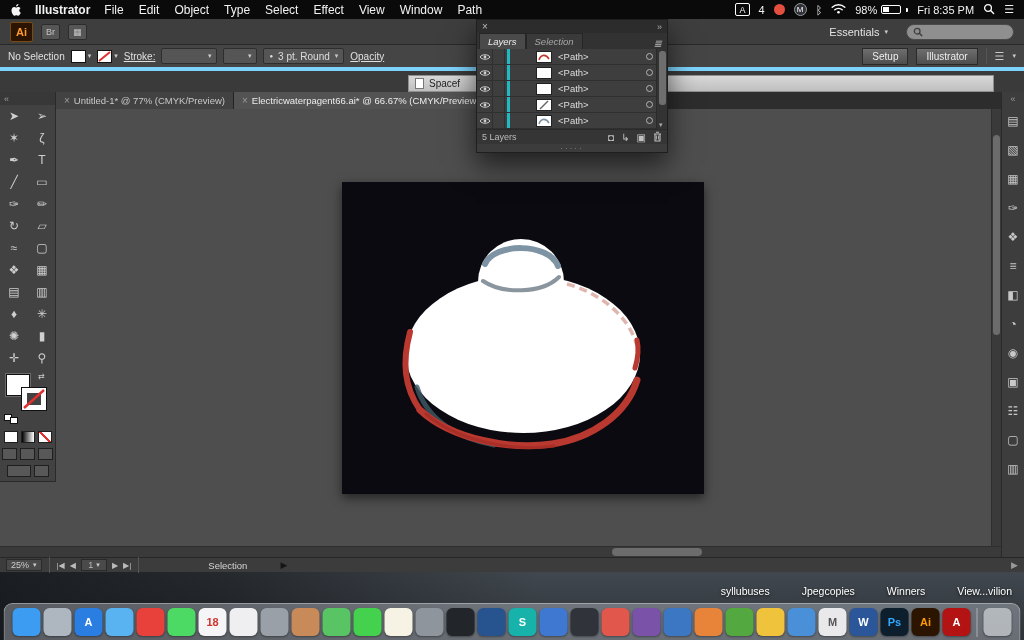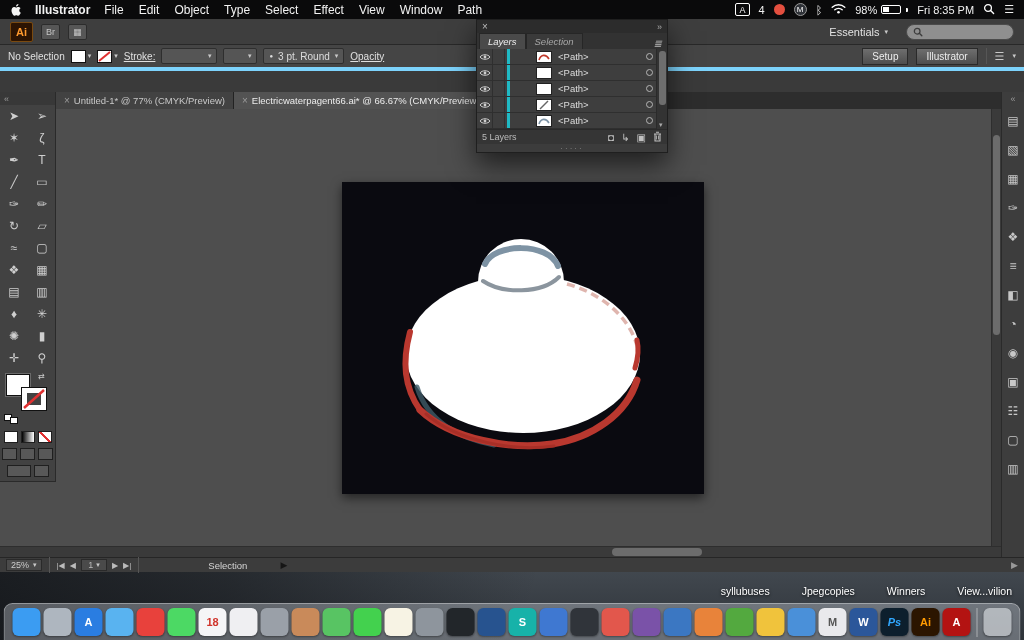--- a/index.html
+++ b/index.html
@@ -243,20 +243,24 @@
       <span class="link">Opacity</span>
       <span class="cb-right">
         <span class="cbtn">Setup</span>
         <span class="cbtn">Illustrator</span>
         <span class="vdiv"></span>
         <span style="font-size:11px;color:#c9c9c9;">☰</span>
         <span class="caret">▾</span>
       </span>
     </div>
 
+    <div class="bg-window">
+      <span class="bg-doc-icon"></span>
+      <span class="bg-title">Spacef</span>
+    </div>
 
     <div class="tab-bar">
       <span class="tab-stub"></span>
       <span style="display:flex;">
           <div class="doc-tab">
             <span class="tab-close">×</span>
             <span class="tab-label">Untitled-1* @ 77% (CMYK/Preview)</span>
           </div>
           <div class="doc-tab active">
             <span class="tab-close">×</span>
@@ -521,21 +525,21 @@
     <span style="display:contents;"><div class="dock-icon" style="background: rgb(59, 156, 242);"></div><div class="dock-icon" style="background: rgb(174, 182, 191);"></div><div class="dock-icon" style="background: rgb(42, 125, 225);">
           <span class="dock-glyph">A</span>
         </div><div class="dock-icon" style="background: rgb(89, 179, 240);"></div><div class="dock-icon" style="background: rgb(232, 65, 60);"></div><div class="dock-icon" style="background: rgb(76, 217, 100);"></div><div class="dock-icon" style="background: rgb(245, 245, 247);">
           <span class="dock-glyph" style="color: rgb(208, 52, 44);">18</span>
         </div><div class="dock-icon" style="background: rgb(239, 239, 242);"></div><div class="dock-icon" style="background: rgb(154, 160, 168);"></div><div class="dock-icon" style="background: rgb(201, 138, 90);"></div><div class="dock-icon" style="background: rgb(88, 196, 99);"></div><div class="dock-icon" style="background: rgb(67, 209, 78);"></div><div class="dock-icon" style="background: rgb(247, 243, 228);"></div><div class="dock-icon" style="background: rgb(142, 149, 157);"></div><div class="dock-icon" style="background: rgb(34, 38, 42);"></div><div class="dock-icon" style="background: rgb(39, 83, 143);"></div><div class="dock-icon" style="background: rgb(23, 178, 169);">
           <span class="dock-glyph">S</span>
         </div><div class="dock-icon" style="background: rgb(63, 120, 209);"></div><div class="dock-icon" style="background: rgb(48, 52, 58);"></div><div class="dock-icon" style="background: rgb(226, 87, 76);"></div><div class="dock-icon" style="background: rgb(122, 82, 168);"></div><div class="dock-icon" style="background: rgb(59, 119, 194);"></div><div class="dock-icon" style="background: rgb(232, 131, 58);"></div><div class="dock-icon" style="background: rgb(83, 169, 63);"></div><div class="dock-icon" style="background: rgb(240, 195, 60);"></div><div class="dock-icon" style="background: rgb(74, 144, 217);"></div><div class="dock-icon" style="background: rgb(233, 233, 236);">
           <span class="dock-glyph" style="color: rgb(85, 85, 85);">M</span>
         </div><div class="dock-icon" style="background: rgb(43, 87, 154);">
           <span class="dock-glyph">W</span>
-        </div><div class="dock-icon" style="background: rgb(13, 31, 45); font-style: italic;">
+        </div><div class="dock-icon" style="background: rgb(13, 31, 45);">
           <span class="dock-glyph" style="color: rgb(49, 168, 255);">Ps</span>
         </div><div class="dock-icon" style="background: rgb(43, 21, 0);">
           <span class="dock-glyph" style="color: rgb(255, 154, 0);">Ai</span>
         </div><div class="dock-icon" style="background: rgb(179, 19, 18);">
           <span class="dock-glyph">A</span>
         </div><span class="dock-divider"></span><div class="dock-icon" style="background: rgba(235, 238, 243, 0.55);"></div></span>
   </div>
 
 </div>
 

